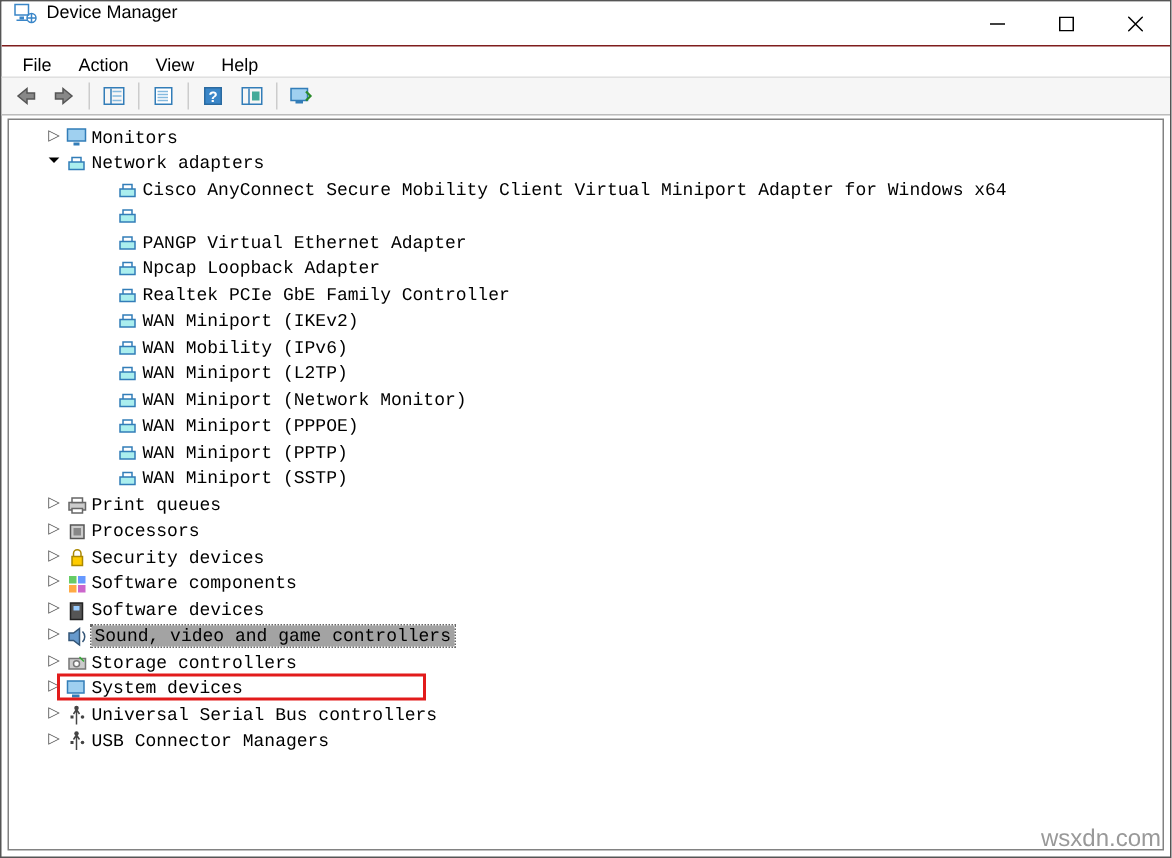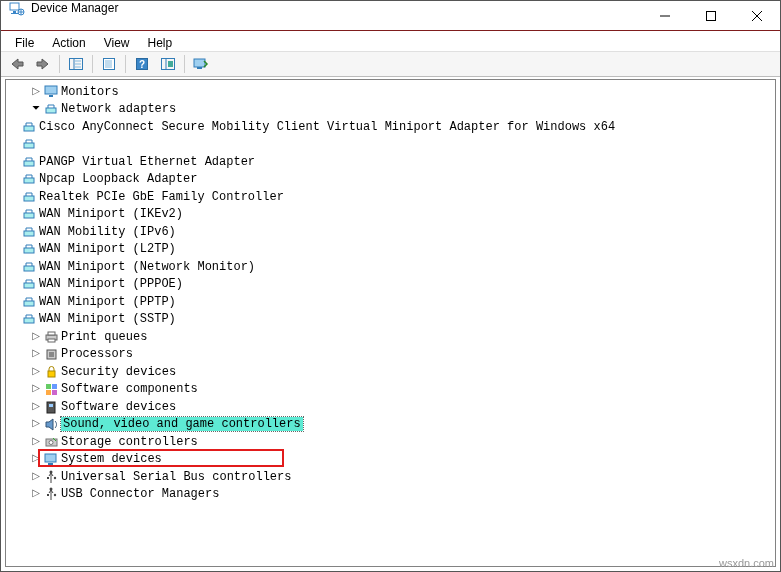--- a/index.html
+++ b/index.html
@@ -61,31 +61,31 @@
   }
   .row .arrow {
     width: 14px; text-align: center; color: #555;
     font-size: 10px; line-height: 1; cursor: default;
     transform: translateY(-1px);
   }
   .row .arrow.blank { visibility: hidden; }
   .row .ico { width: 18px; display:flex; align-items:center; justify-content:center; }
   .row .label { padding-left: 0px; font-family: Liberation Mono, monospace; }
   .lvl1 { padding-left: 22px; }
-  .lvl2 { }
+  .lvl2 { padding-left: 56px; }
   .highlight-box {
     position: absolute;
     border: 2px solid #e21b1b;
     pointer-events: none;
   }
   .selected .label {
-    background: #5eead4; outline: 1px dotted #666; padding: 0 2px;
+    background: #a3a3a3; outline: 1px dotted #666; padding: 0 2px;
   }
   .watermark {
-    position: absolute; right: 6px; bottom: 2px; font-size: 11px; color: #999; margin-top: 23px;
+    position: absolute; right: 6px; bottom: 2px; font-size: 16px; color: #999; margin-top: 23px;
   }
 </style>
 </head>
 <body>
 
 <div class="titlebar">
   <span class="app-icon">
     <svg width="16" height="16" viewBox="0 0 16 16">
       <rect x="1" y="2" width="9" height="7" fill="#fff" stroke="#3a86c8"></rect>
       <rect x="4" y="10" width="3" height="2" fill="#3a86c8"></rect>

